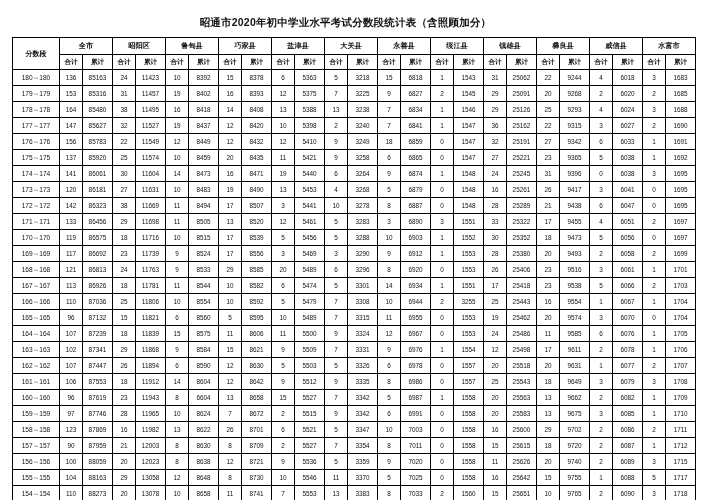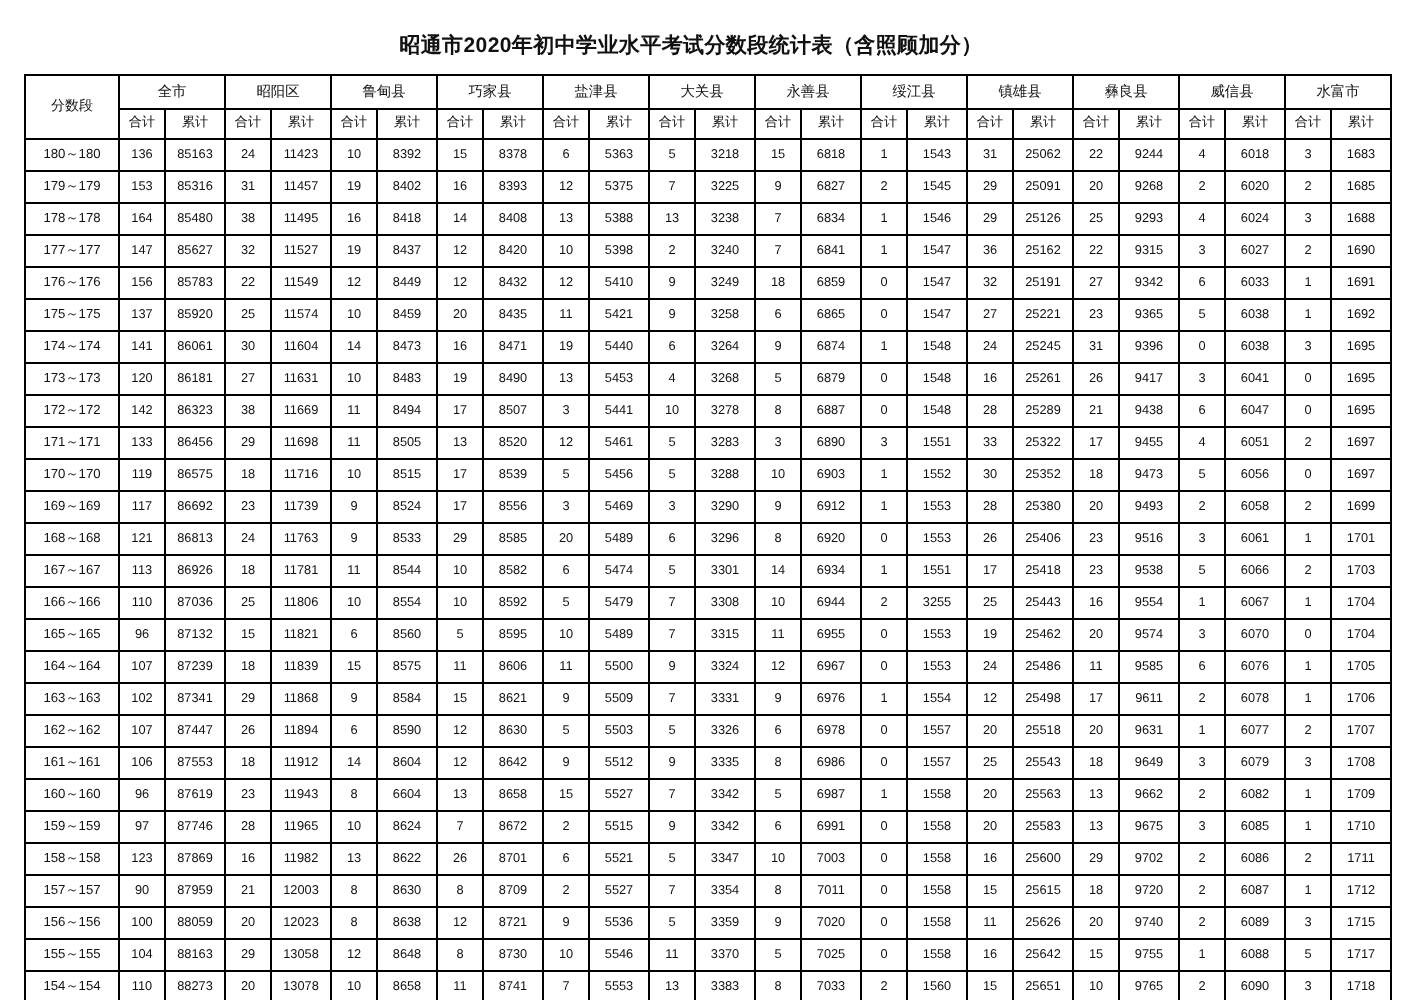--- a/index.html
+++ b/index.html
@@ -43,21 +43,21 @@
     border: 1px solid #000000;
     text-align: center;
     vertical-align: middle;
     padding: 0;
     height: 15px;
     line-height: 15px;
     white-space: nowrap;
     overflow: hidden;
   }
   table.score-table thead th {
-    font-weight: normal;
+    font-weight: bold;
     font-size: 7px;
     height: 16px;
     line-height: 16px;
   }
   thead tr.grp th.grp-cell {
     font-size: 7.2px;
   }
   thead tr.sub th {
     font-size: 6.6px;
     height: 14px;

